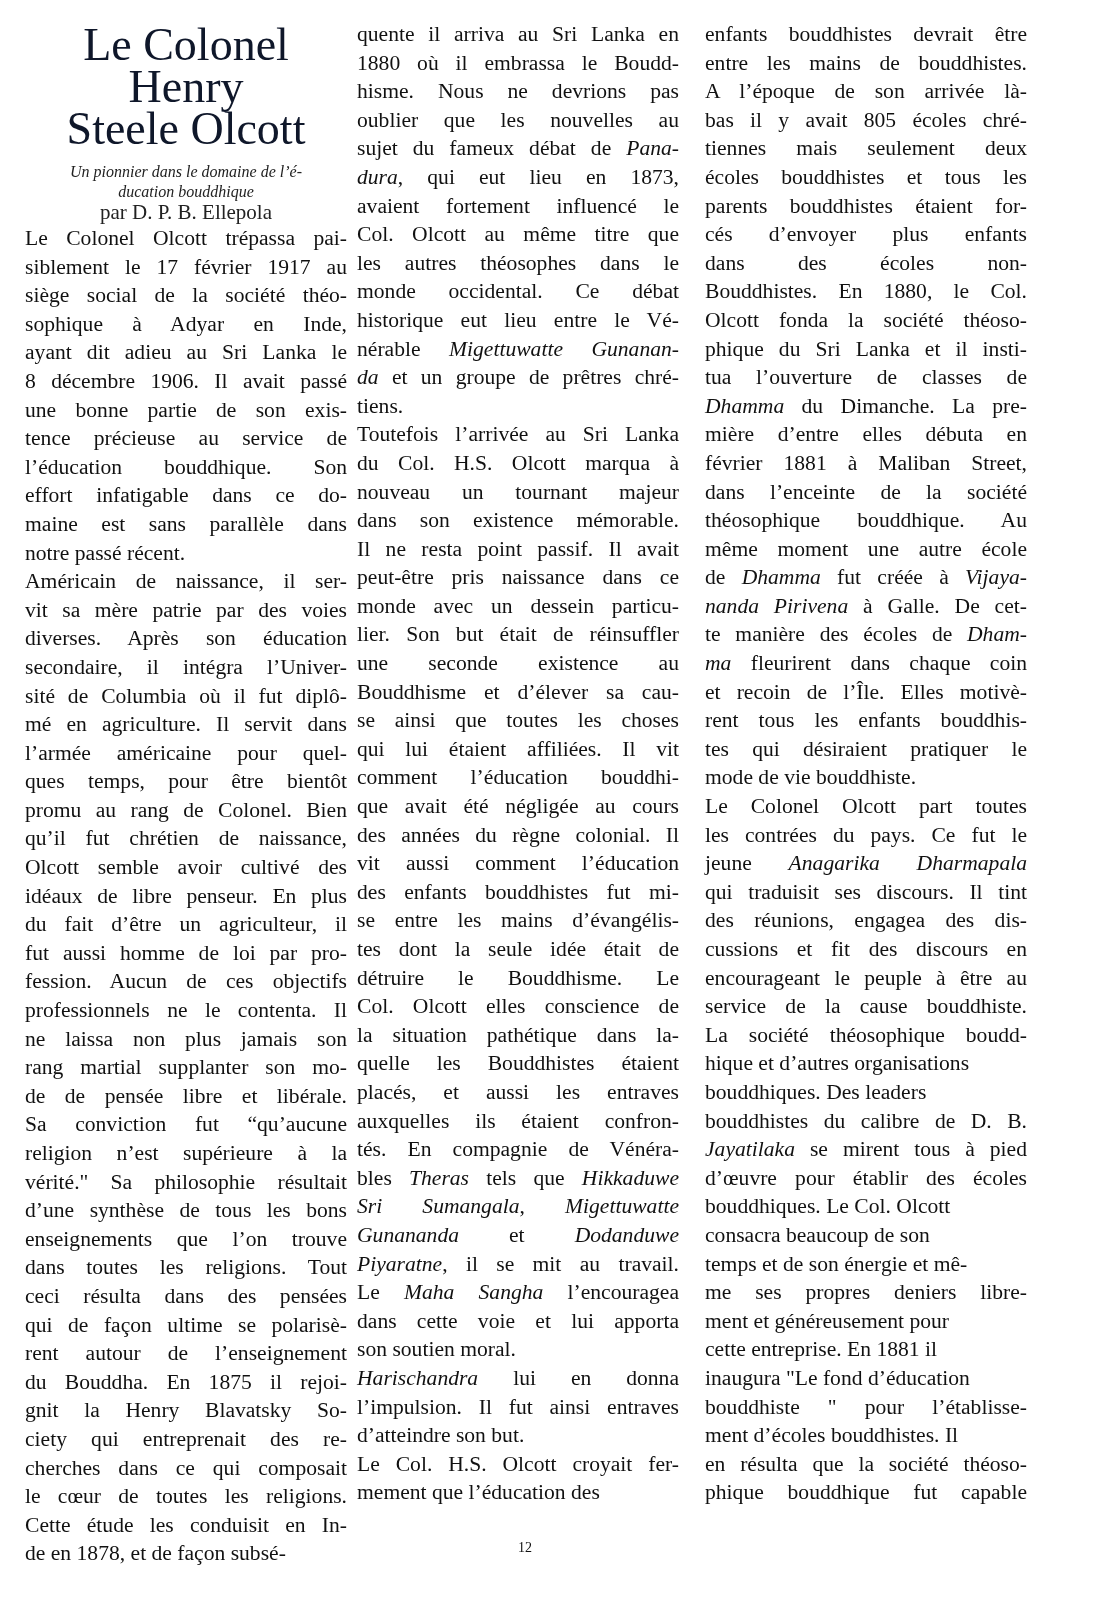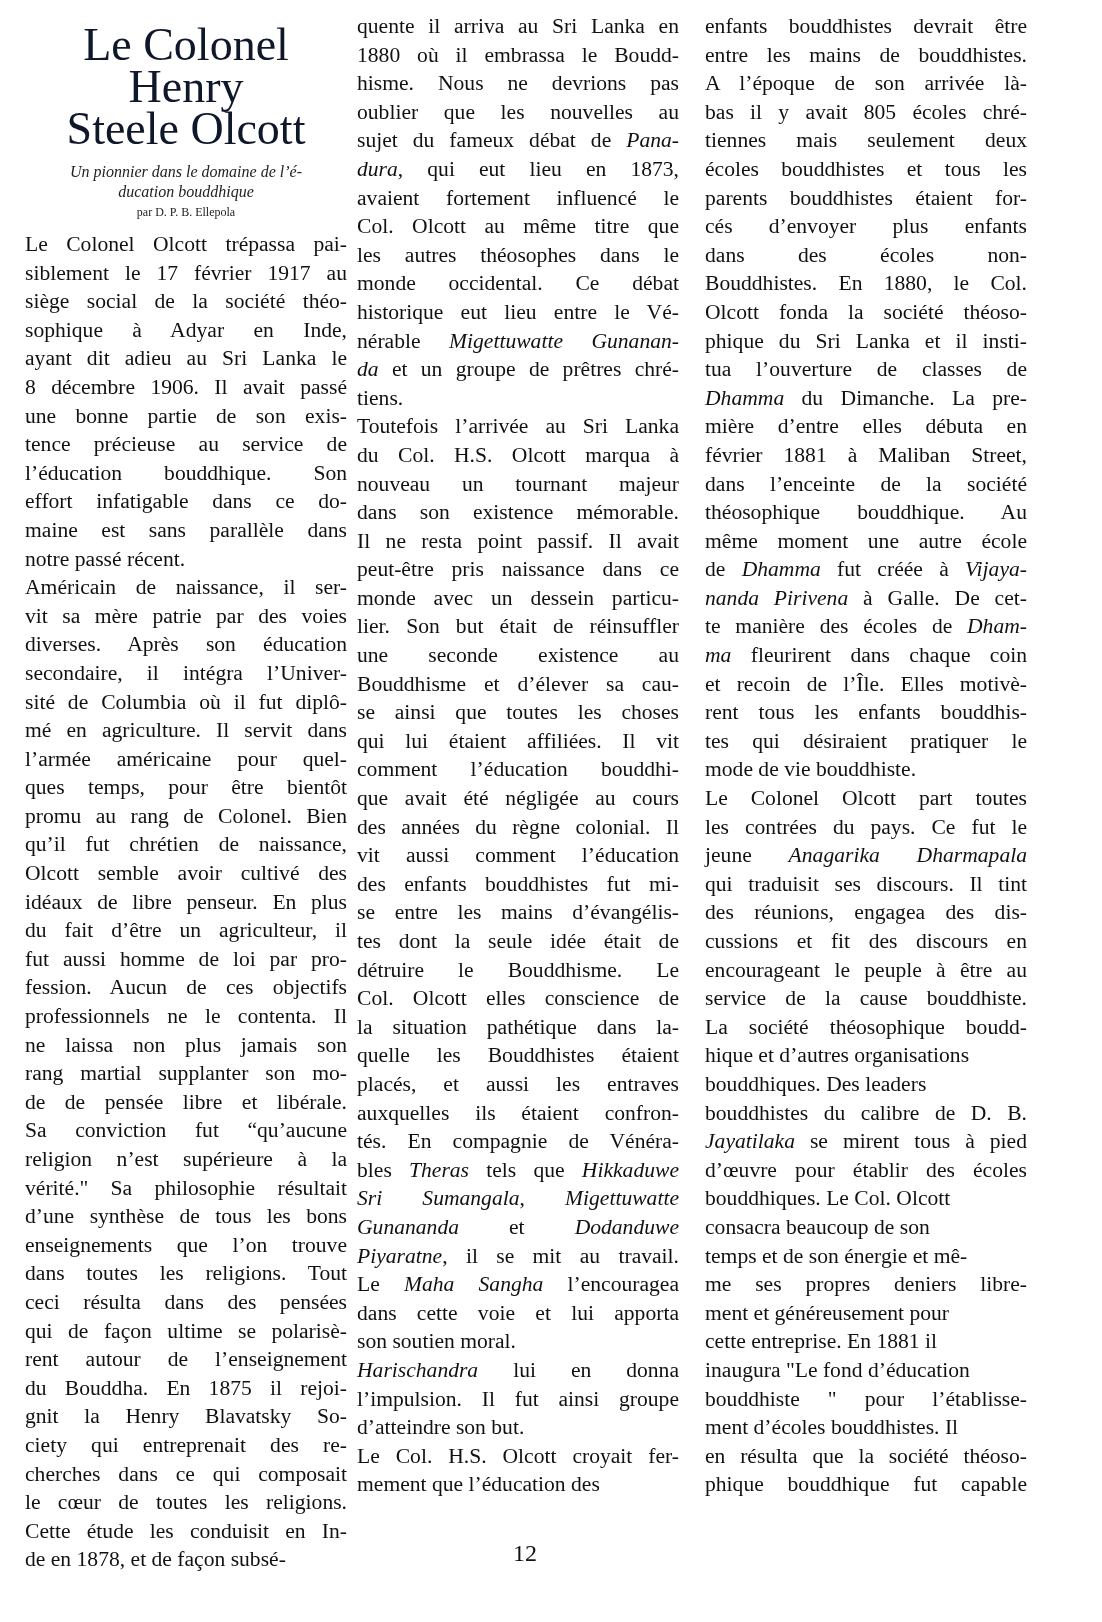--- a/index.html
+++ b/index.html
@@ -6,21 +6,21 @@
     body {
       width: 1102px;
       height: 1622px;
       position: relative;
       font-family: "Liberation Serif", "DejaVu Serif", serif;
       color: #111111;
       overflow: hidden;
     }
     .col {
       position: absolute;
-      top: 12px;
+      top: 20px;
       width: 322px;
       font-size: 21.6px;
       line-height: 28.6px;
     }
     .col1 { left: 25px; top: 12px; }
     .col2 { left: 357px; }
     .col3 { left: 688px; margin-left: 17px; }
     .line {
       display: block;
       white-space: nowrap;
@@ -38,34 +38,34 @@
       font-weight: normal;
     }
     .subtitle {
       font-style: italic;
       font-size: 16px;
       line-height: 20px;
       text-align: center;
       color: #222;
     }
     .byline {
-      font-size: 12px;
+      font-size: 21px;
       line-height: 20px;
       text-align: center;
       color: #222;
-      margin-bottom: 8px;
+      margin-bottom: 2px;
     }
     i, .it { font-style: italic; }
     .pagenum {
       position: absolute;
       top: 1540px;
       left: 0;
       width: 1050px;
       text-align: center;
-      font-size: 24px;
+      font-size: 14px;
     }
   </style>
 </head>
 <body>
 
 <div class="col col1">
   <h1 class="title">
     <span>Le Colonel Henry</span><br>
     <span>Steele Olcott</span>
   </h1>
@@ -168,21 +168,21 @@
       <span class="line">auxquelles ils étaient confron-</span>
       <span class="line">tés. En compagnie de Vénéra-</span>
       <span class="line">bles <i>Theras</i> tels que <i>Hikkaduwe</i></span>
       <span class="line"><i>Sri Sumangala</i>, <i>Migettuwatte</i></span>
       <span class="line"><i>Gunananda</i> et <i>Dodanduwe</i></span>
       <span class="line"><i>Piyaratne</i>, il se mit au travail.</span>
       <span class="line">Le <i>Maha Sangha</i> l’encouragea</span>
       <span class="line">dans cette voie et lui apporta</span>
       <span class="line last">son soutien moral.</span>
       <span class="line"><i>Harischandra</i> lui en donna</span>
-      <span class="line">l’impulsion. Il fut ainsi groupe</span>
+      <span class="line">l’impulsion. Il fut ainsi entraves</span>
       <span class="line last">d’atteindre son but.</span>
       <span class="line">Le Col. H.S. Olcott croyait fer-</span>
       <span class="line last">mement que l’éducation des</span>
     </div>
 </div>
 
 <div class="col col3">
   <div class="body-text">
       <span class="line">enfants bouddhistes devrait être</span>
       <span class="line">entre les mains de bouddhistes.</span>

